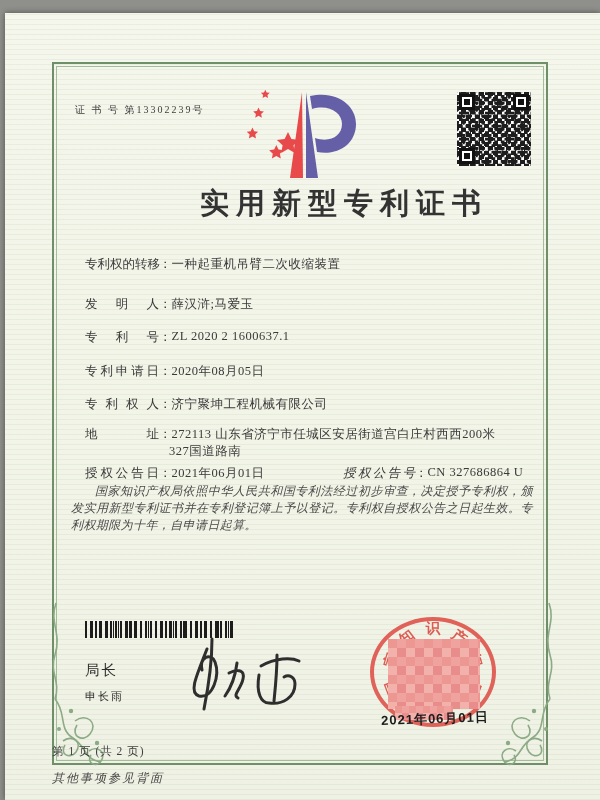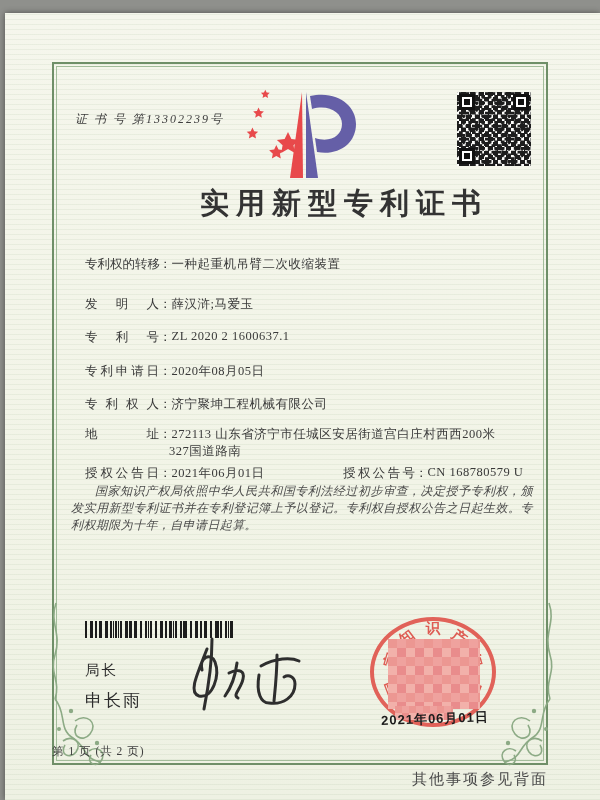--- a/index.html
+++ b/index.html
@@ -19,21 +19,21 @@
   }
   
   .frame{
     position:absolute;left:47px;top:49px;width:496px;height:703px;
     border:2px solid #6f8f68;box-sizing:border-box;
   }
   .frame::before{
     content:"";position:absolute;inset:2px;border:1px solid #a3bd9b;
   }
   
-  .certno{position:absolute;left:70px;top:98px;font-size:12px;color:#3d3d3d;letter-spacing:2px;font-style:italic;}
+  .certno{position:absolute;left:70px;top:90px;font-size:10px;color:#3d3d3d;letter-spacing:2px;}
   .logo{position:absolute;left:235px;top:73px;width:128px;height:98px;}
   .qr{
     position:absolute;left:452px;top:79px;width:74px;height:74px;background:#fdfdfb;
     background-image:
       repeating-conic-gradient(#1d1d1d 0% 25%, rgba(0,0,0,0) 0% 50%),
       repeating-conic-gradient(#1d1d1d 0% 25%, rgba(0,0,0,0) 0% 50%);
     background-size:9px 9px,6.5px 6.5px;background-position:0 0,2px 3px;
   }
   .finder{position:absolute;width:16px;height:16px;background:#fff;border:3px solid #111;box-sizing:border-box;}
   .finder::after{content:"";position:absolute;inset:2px;background:#111;}
@@ -42,38 +42,38 @@
     position:absolute;left:47px;top:171px;width:584px;text-align:center;
     font-size:29px;font-weight:bold;color:#333;letter-spacing:7px;
   }
   
   .row{position:absolute;left:80px;font-size:12.5px;color:#3a3a3a;white-space:nowrap;}
   .flabel{display:inline-block;width:74px;text-align:justify;text-align-last:justify;-moz-text-align-last:justify;vertical-align:top;}
   .fcolon{display:inline-block;vertical-align:top;}
   .fvalue{display:inline-block;letter-spacing:.5px;vertical-align:top;}
   .addr2{position:absolute;left:164px;top:430px;font-size:12.5px;color:#3a3a3a;letter-spacing:.5px;}
   .grant2{position:absolute;left:338px;top:452px;font-size:12.5px;color:#3a3a3a;white-space:nowrap;}
-  .grant2 .flabel{width:72px;}
+  .grant2 .flabel{width:72px;font-style:italic;}
   
   .paras{
     position:absolute;left:66px;top:470px;width:462px;
     font-size:12px;line-height:16.8px;color:#4a4a4a;
     font-style:italic;letter-spacing:.4px;text-align:justify;
   }
   .paras p{margin:0;text-indent:2em;}
   
   .barcode{
     position:absolute;left:80px;top:608px;width:148px;height:17px;
     background-image:
       repeating-linear-gradient(90deg,#1c1c1c 0 2px,rgba(0,0,0,0) 2px 5px),
       repeating-linear-gradient(90deg,#1c1c1c 0 1px,rgba(0,0,0,0) 1px 7px),
       repeating-linear-gradient(90deg,#1c1c1c 0 1px,rgba(0,0,0,0) 1px 11px);
   }
   .signer-title{position:absolute;left:80px;top:648px;font-size:14.5px;color:#2d2d2d;font-family:"Liberation Sans","DejaVu Sans",sans-serif;letter-spacing:2px;}
-  .signer-name{position:absolute;left:80px;top:676px;font-size:17px;color:#2d2d2d;font-family:"Liberation Sans","DejaVu Sans",sans-serif;letter-spacing:2px;}
+  .signer-name{position:absolute;left:80px;top:676px;font-size:11px;color:#2d2d2d;font-family:"Liberation Sans","DejaVu Sans",sans-serif;letter-spacing:2px;}
   .signature{position:absolute;left:172px;top:620px;width:140px;height:96px;}
   
   .seal{position:absolute;left:365px;top:604px;width:126px;height:110px;border:4px solid #e0564e;border-radius:50%;box-sizing:border-box;opacity:.92;}
   .seal-char{
     position:absolute;left:50%;top:50%;width:16px;height:16px;margin:-8px 0 0 -8px;
     font-size:14.5px;font-weight:bold;color:#dd4f47;text-align:center;line-height:16px;
   }
   .sc0{transform:rotate(-111deg) translateY(-44px);}
   .sc1{transform:rotate(-74deg) translateY(-44px);}
   .sc2{transform:rotate(-37deg) translateY(-44px);}
@@ -89,21 +89,21 @@
     position:absolute;left:390px;top:693px;width:58px;height:14px;
     background:conic-gradient(#efa29e 25%, #ea8f8d 25% 50%, #f2b1aa 50% 75%, #ec9792 75%) 0 0/14px 14px;
   }
   .seal-date{
     position:absolute;left:352px;top:697px;width:156px;text-align:center;
     font-size:13px;font-weight:bold;color:#1c1c1c;letter-spacing:1px;
     font-family:"Liberation Sans","DejaVu Sans",sans-serif;transform:rotate(-2deg);
   }
   
   .page-footer{position:absolute;left:47px;top:731px;width:596px;text-align:left;font-size:11.5px;color:#3f3f3f;letter-spacing:1px;}
-  .back-note{position:absolute;left:47px;top:757px;width:496px;text-align:right;font-size:15px;color:#4a4a4a;letter-spacing:2px;}
+  .back-note{position:absolute;left:47px;top:757px;width:496px;text-align:left;font-size:12px;color:#4a4a4a;font-style:italic;letter-spacing:2px;}
   .flourish{position:absolute;pointer-events:none;}
   .fl-left{left:40px;top:588px;}
   .fl-right{right:40px;top:588px;transform:scaleX(-1);}
 </style>
 </head>
 <body>
 
 <div class="paper">
 
   <div class="frame"></div>
@@ -153,21 +153,21 @@
   </div>
   <div class="row" style="top:413px">
     <span class="flabel">地址</span><span class="fcolon">：</span><span class="fvalue">272113 山东省济宁市任城区安居街道宫白庄村西西200米</span>
   </div>
   <div class="addr2">327国道路南</div>
 
   <div class="row" style="top:452px">
     <span class="flabel">授权公告日</span><span class="fcolon">：</span><span class="fvalue">2021年06月01日</span>
   </div>
   <div class="grant2">
-    <span class="flabel">授权公告号</span><span class="fcolon">：</span><span class="fvalue">CN 168780579 U</span>
+    <span class="flabel">授权公告号</span><span class="fcolon">：</span><span class="fvalue">CN 327686864 U</span>
   </div>
 
   <div class="paras">
     <p>国家知识产权局依照中华人民共和国专利法经过初步审查，决定授予专利权，颁发实用新型专利证书并在专利登记簿上予以登记。专利权自授权公告之日起生效。专利权期限为十年，自申请日起算。</p>
   </div>
 
   <div class="barcode"></div>
 
   <div class="signer-title">局长</div>
   <div class="signer-name">申长雨</div>

